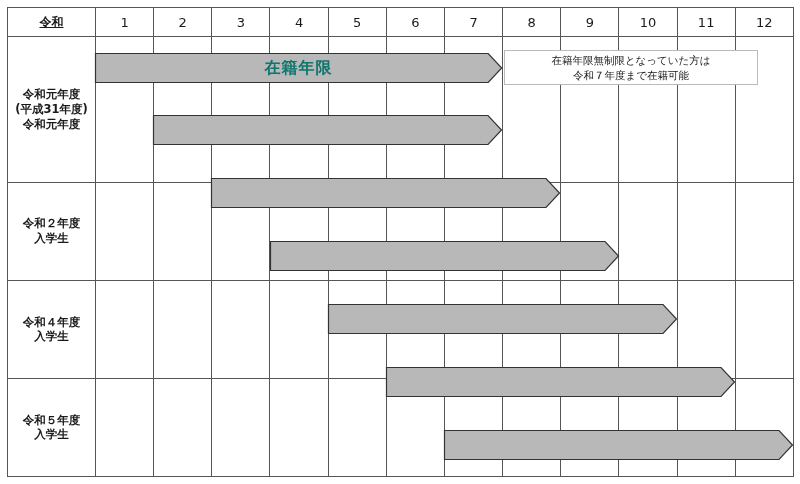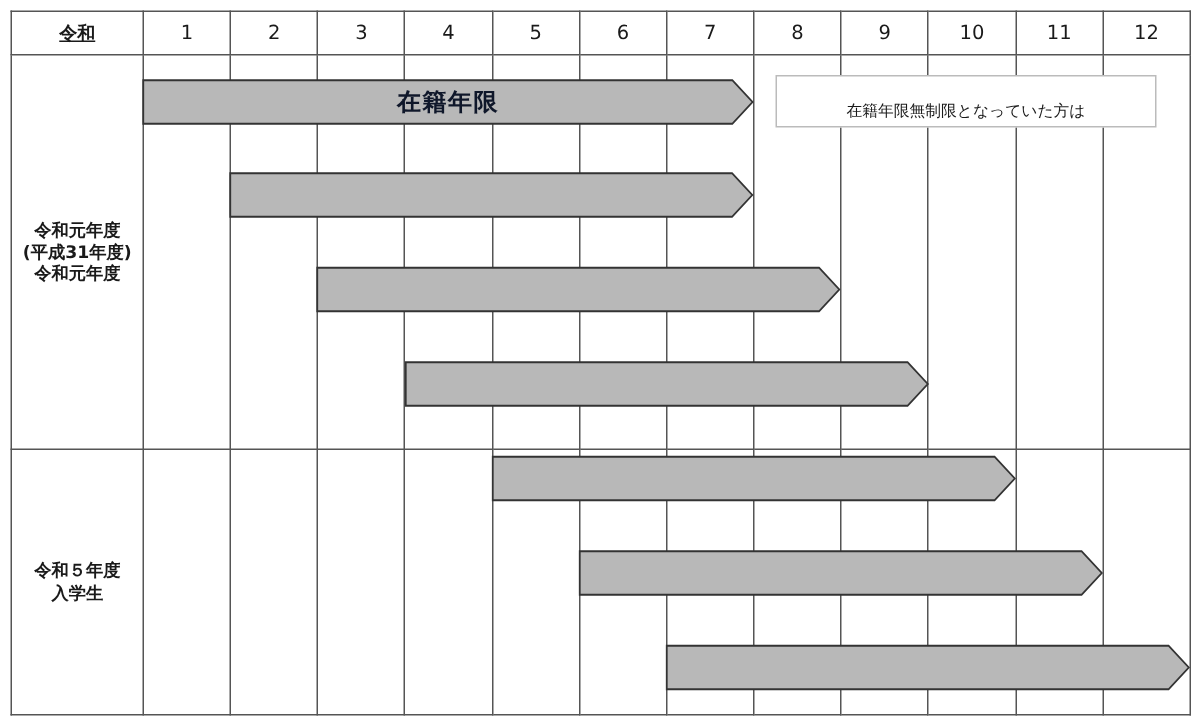--- a/index.html
+++ b/index.html
@@ -9,24 +9,24 @@
   table.tbl { border-collapse:collapse; table-layout:fixed; width:786px; height:470px; position:absolute; left:0; top:0; }
   table.tbl td, table.tbl th { border:1.2px solid #555; padding:0; text-align:center; vertical-align:middle; }
   table.tbl th { height:28px; font-weight:normal; font-size:13px; }
   table.tbl td.label { font-size:11.5px; line-height:1.28; font-weight:bold; }
   table.tbl th.corner { font-weight:bold; font-size:12px;text-decoration:underline; }
   col.c0 { width:88px; }
   col.cy { width:58.17px; }
   .bar { position:absolute; height:30px; }
   .bar svg { position:absolute; left:0; top:0; overflow:visible; }
   .bar-label { position:absolute; left:0; top:0; height:30px; line-height:30px; width:100%;
-               text-align:center; font-size:16px; font-weight:bold; color:#0f172a; letter-spacing:1px; }
-  .note { position:absolute; left:517px; top:50px; width:254px; height:35px; background:#fff;
+               text-align:center; font-size:16px; font-weight:bold; color:#0f766e; letter-spacing:1px; }
+  .note { position:absolute; left:504px; top:50px; width:254px; height:35px; background:#fff;
           border:1px solid #bbb; font-size:10.5px; text-align:center; line-height:15px;
-          padding-top:16px; box-sizing:border-box; }
+          padding-top:2px; box-sizing:border-box; }
 </style>
 </head>
 <body>
 
 <div class="grid">
   <table class="tbl">
     <colgroup>
       <col class="c0">
         <col class="cy">
         <col class="cy">
@@ -55,20 +55,56 @@
       <th>9</th>
       <th>10</th>
       <th>11</th>
       <th>12</th>
     </tr>
     <tr>
       <td class="label">
             <div>令和元年度</div>
             <div>(平成31年度)</div>
             <div>令和元年度</div>
+          </td>
+      <td></td>
+          <td></td>
+          <td></td>
+          <td></td>
+          <td></td>
+          <td></td>
+          <td></td>
+          <td></td>
+          <td></td>
+          <td></td>
+          <td></td>
+          <td></td>
+    </tr>
+    <tr>
+      <td class="label">
+            <div>令和２年度</div>
+            <div>入学生</div>
+          </td>
+      <td></td>
+          <td></td>
+          <td></td>
+          <td></td>
+          <td></td>
+          <td></td>
+          <td></td>
+          <td></td>
+          <td></td>
+          <td></td>
+          <td></td>
+          <td></td>
+    </tr>
+    <tr>
+      <td class="label">
+            <div>令和４年度</div>
+            <div>入学生</div>
           </td>
       <td></td>
           <td></td>
           <td></td>
           <td></td>
           <td></td>
           <td></td>
           <td></td>
           <td></td>
           <td></td>
@@ -132,13 +168,14 @@
     </div>
     <div class="bar" style="left: 444.02px; top: 429.5px; width: 349.02px;">
       <svg width="349.02" height="30">
         <polygon points="0.5,0.5 335.02,0.5 348.52,15 335.02,29.5 0.5,29.5" fill="#b8b8b8" stroke="#333333" stroke-width="1.2"></polygon>
       </svg>
     </div>
   </div>
 
 <div class="note">
   <div>在籍年限無制限となっていた方は</div>
+  <div>令和７年度まで在籍可能</div>
 </div>
 
 </body></html>

